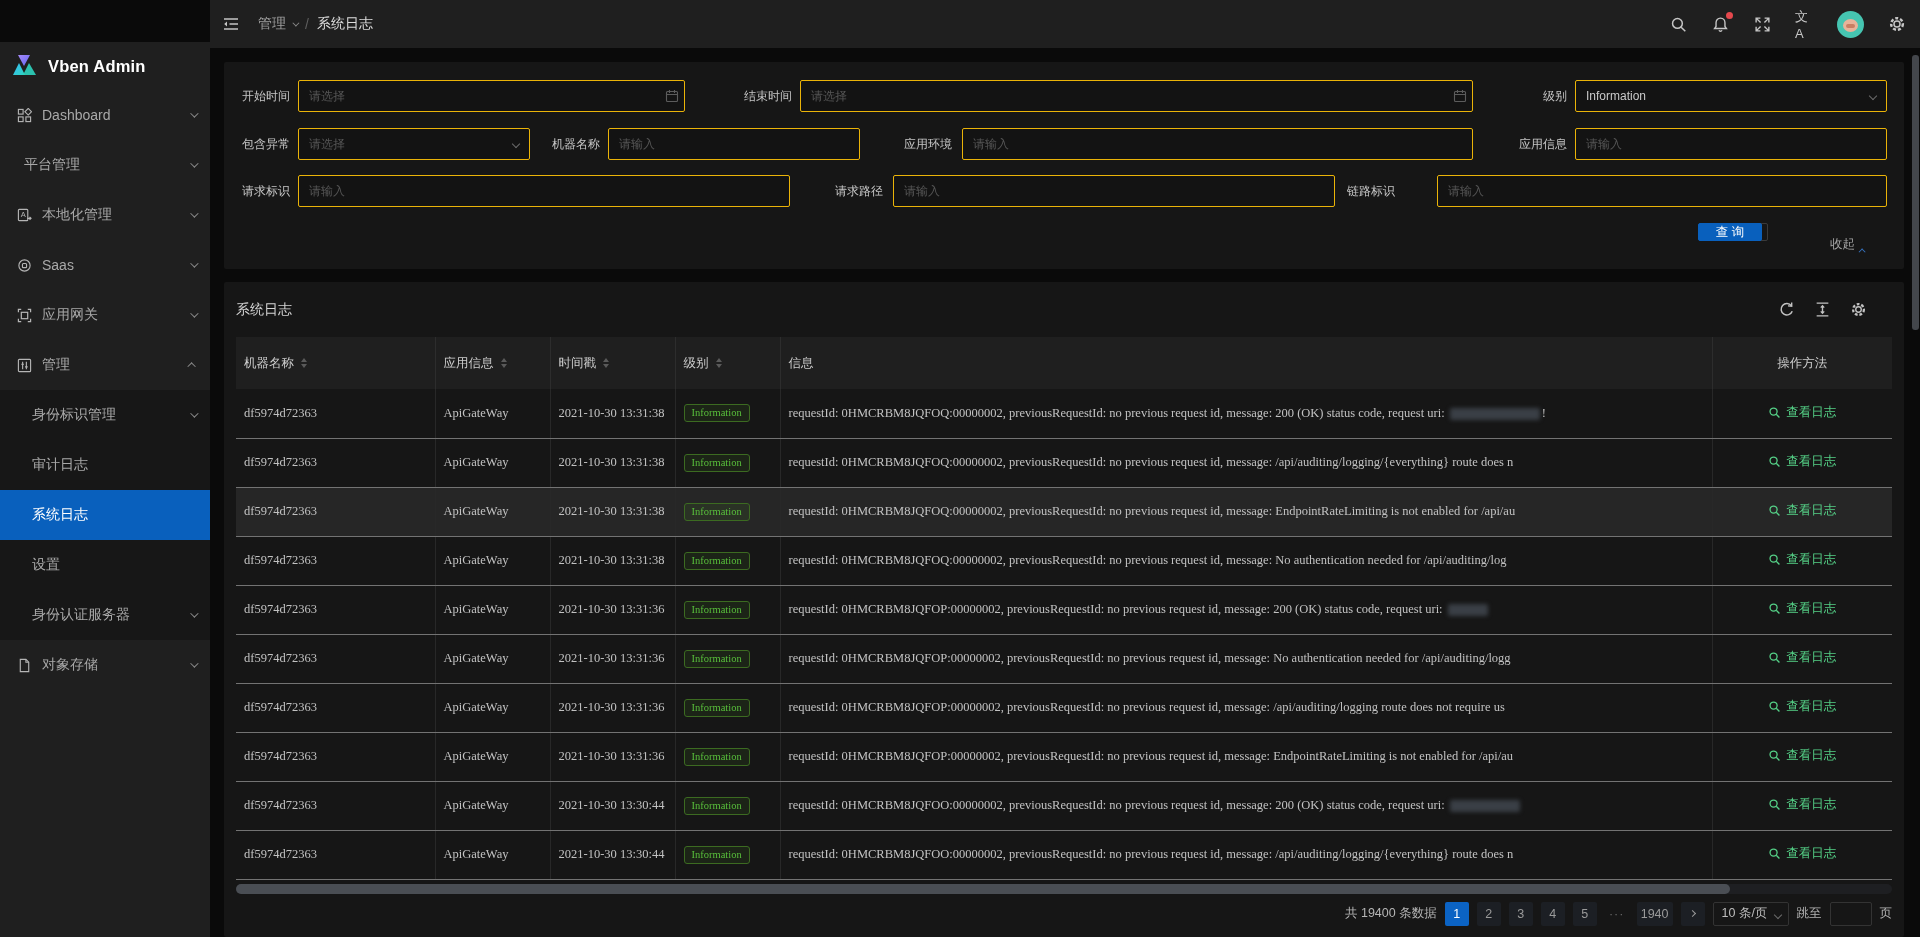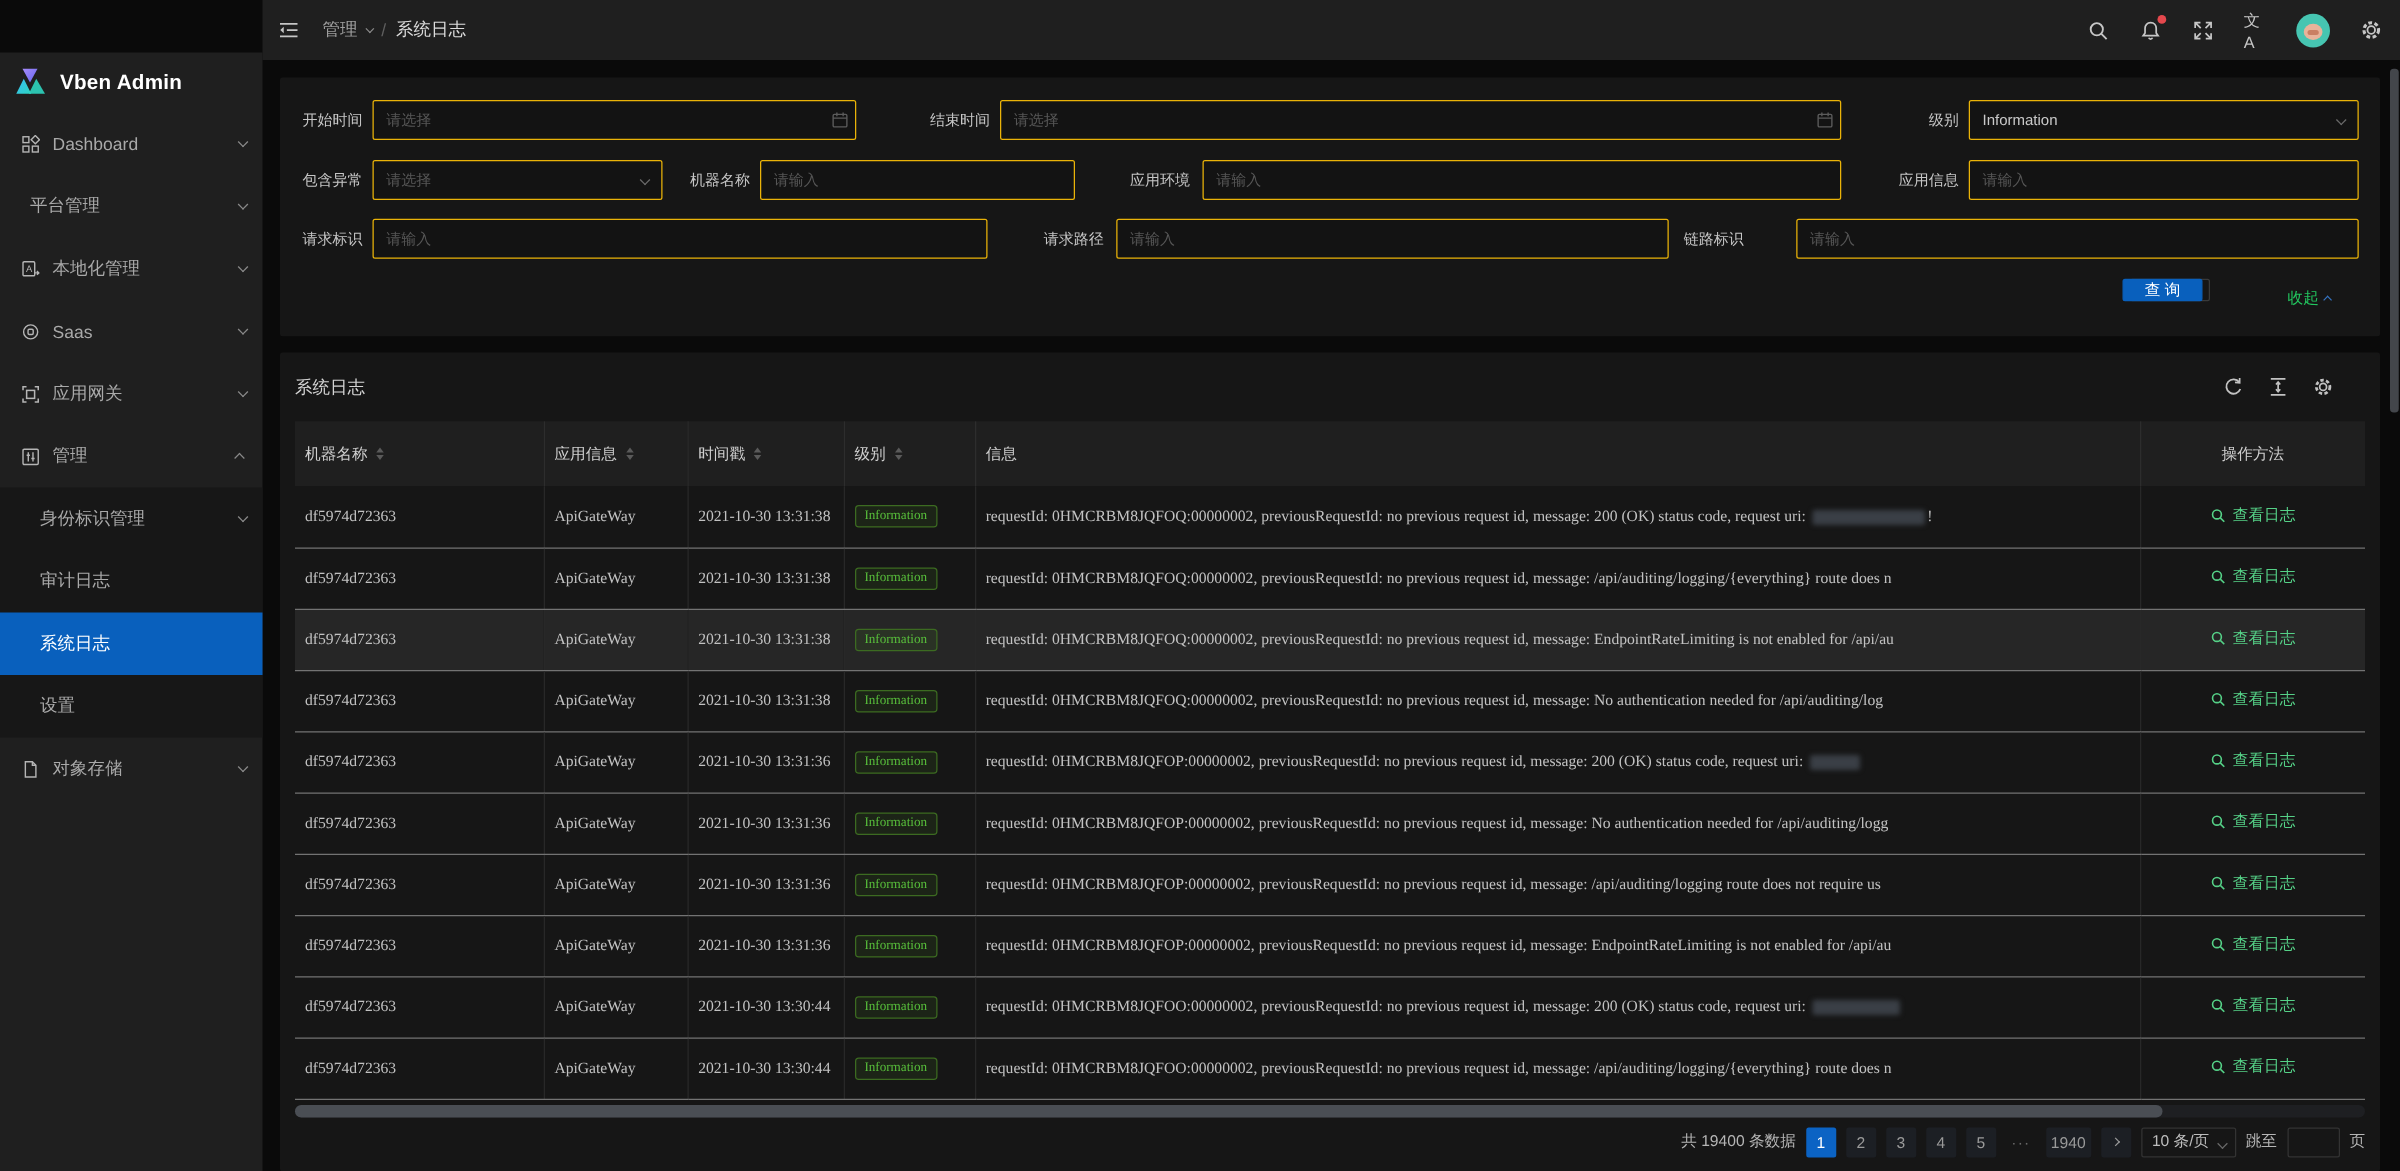--- a/index.html
+++ b/index.html
@@ -49,21 +49,21 @@
   input.f-input { padding:0 26px 0 10px; outline:none; }
   input.f-input::placeholder { color:#565656; }
   input.plain { }
   .f-select { display:flex; align-items:center; padding:0 26px 0 10px; cursor:pointer; }
   .f-select .ph { color:#565656; }
   .sel-arrow { position:absolute; right:10px; top:12px; width:6px; height:6px; border-right:1.2px solid #6a6a6a; border-bottom:1.2px solid #6a6a6a; transform:rotate(45deg); pointer-events:none; }
   .cal-icon { position:absolute; width:14px; height:14px; color:#5c5c5c; pointer-events:none; }
   .btn { position:absolute; height:18px; width:64px; border-radius:2px; font-size:12.5px; display:flex; align-items:center; justify-content:center; cursor:pointer; font-family:inherit;margin-left:26px; }
   .btn-reset { background:transparent; border:1px solid #3a3a3a; color:#cfcfcf; }
   .btn-search { background:#0960bd; border:1px solid #0960bd; color:#fff; }
-  .collapse-link { position:absolute; height:30px; display:flex; align-items:center; gap:6px; color:#22c55e; font-size:12.5px; cursor:pointer; }
+  .collapse-link { position:absolute; height:30px; display:flex; align-items:flex-end; gap:6px; color:#a3a3a3; font-size:12.5px; cursor:pointer; }
   .collapse-link .arrow { width:5px; height:5px; color:#3674c2; border-width:1.4px; }
 
   
   .table-card { position:absolute; left:14px; top:234px; width:1680px; height:655px; overflow:hidden; }
   .tc-head { height:55px; display:flex; align-items:center; justify-content:space-between; padding:0 12px; }
   .tc-title { font-size:14px; color:#d4d4d4; }
   .tc-tools { display:flex; align-items:center; gap:19px; margin-right:25px; color:#c2c2c2; }
   .tool-icon { width:17px; height:17px; display:inline-flex; cursor:pointer; }
 
   table.log { width:1656px; margin:0 12px; border-collapse:collapse; table-layout:fixed; font-size:12.5px; }
@@ -187,20 +187,24 @@
         </div>
         <div class="menu-item">
           <span class="mi-label">审计日志</span>
         </div>
         <div class="menu-item active">
           <span class="mi-label">系统日志</span>
         </div>
         <div class="menu-item">
           <span class="mi-label">设置</span>
         </div>
+        <div class="menu-item">
+          <span class="mi-label">身份认证服务器</span>
+          <i class="arrow down mi-chevron"></i>
+        </div>
       </div>
       <div class="menu-item">
         <span class="mi-icon">
           <svg width="15" height="15" viewBox="0 0 16 16" stroke="currentColor" stroke-width="1.2" fill="none">
             <path d="M3.5 1.5 H9.5 L12.5 4.5 V14.5 H3.5 Z"></path>
             <path d="M9.5 1.5 V4.5 H12.5"></path>
           </svg>
         </span>
         <span class="mi-label">对象存储</span>
         <i class="arrow down mi-chevron"></i>

